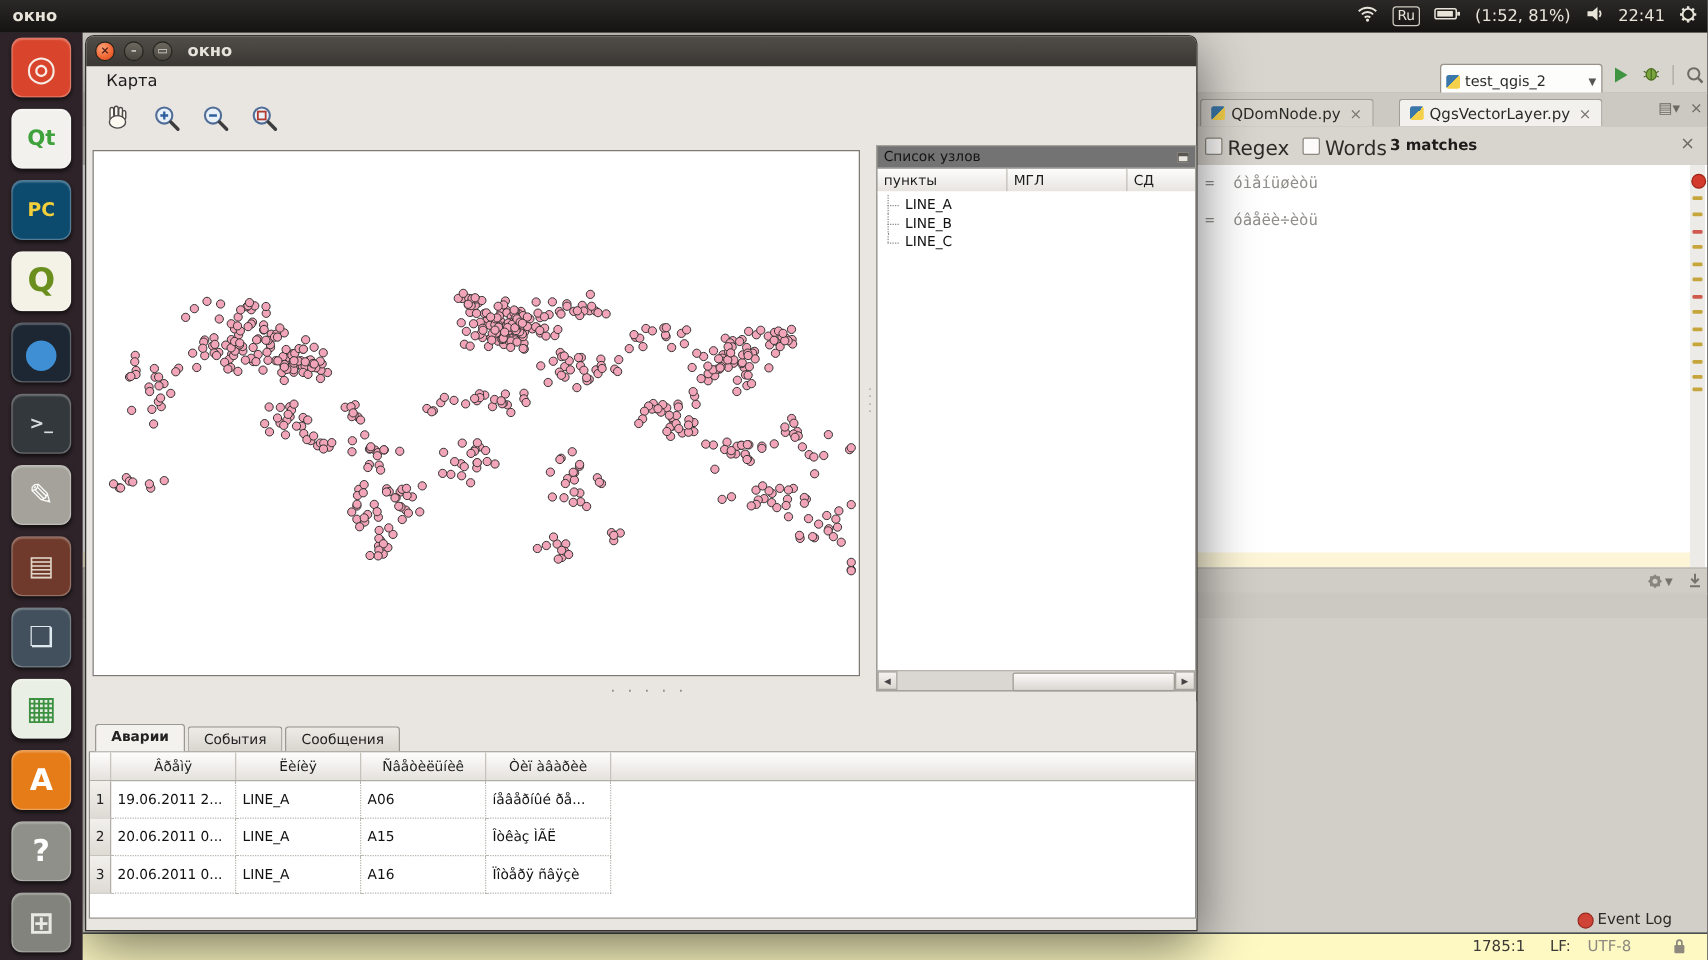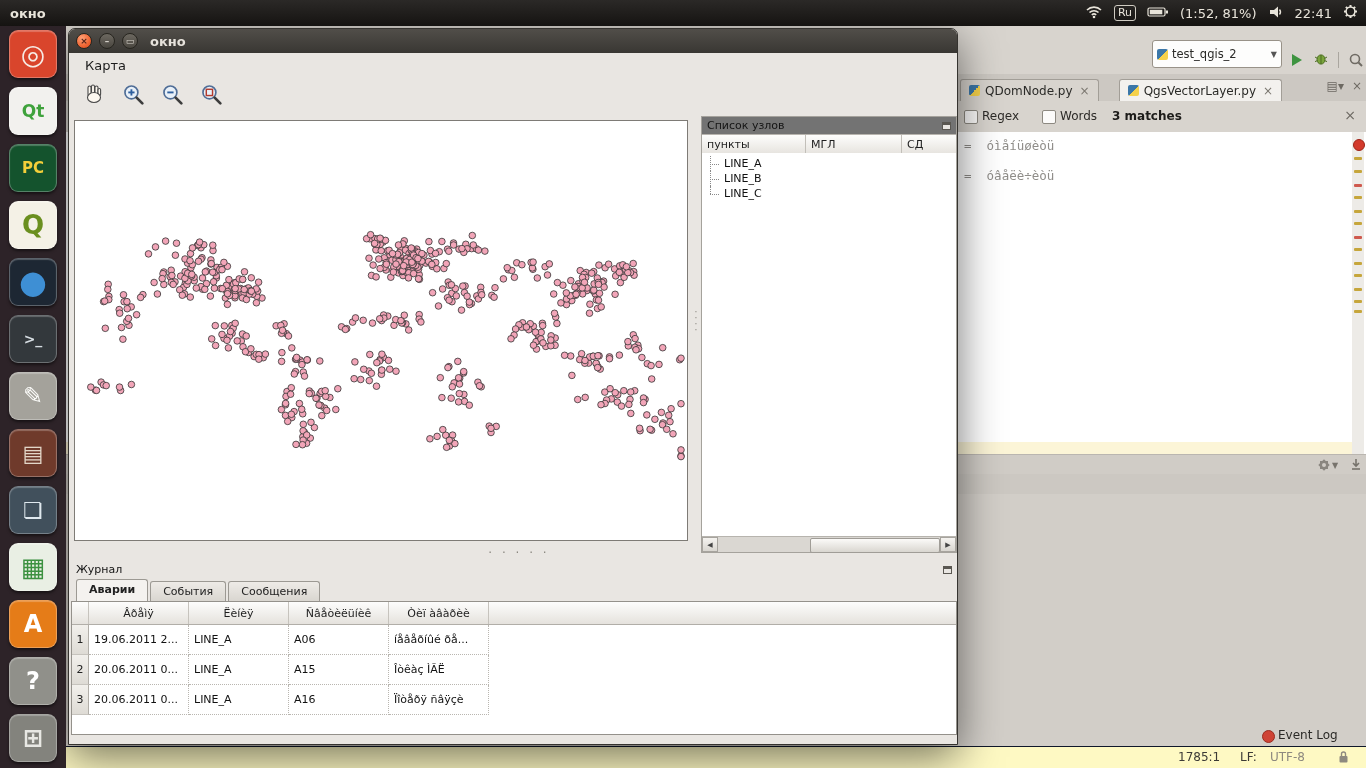--- a/index.html
+++ b/index.html
@@ -16,38 +16,38 @@
 
   
   .launcher{position:absolute;left:0;top:26px;width:66px;height:742px;background:#2d2328;z-index:40;}
   .launch-item{position:absolute;left:9px;width:46px;height:46px;border-radius:9px;
                border:1px solid rgba(255,255,255,.28);box-shadow:inset 0 1px 1px rgba(255,255,255,.25),0 2px 3px rgba(0,0,0,.5);
                display:flex;align-items:center;justify-content:center;font-weight:bold;}
 
   
   .ide{position:absolute;left:66px;top:26px;width:1300px;height:742px;background:#d2cec8;z-index:1;font-size:12px;color:#2b2b28;}
   .ide-toolbar{position:absolute;left:0;top:0;width:100%;height:48px;background:#d8d4ce;border-bottom:1px solid #b3afa9;}
-  .run-combo{position:absolute;left:1086px;top:14px;width:130px;height:19px;background:#fdfdfc;border:1px solid #989288;
+  .run-combo{position:absolute;left:1086px;top:25px;width:130px;height:19px;background:#fdfdfc;border:1px solid #989288;
              border-radius:3px;display:flex;align-items:center;gap:4px;padding:13px 4px;box-sizing:border-box;font-size:11.5px;}
   .combo-arrow{margin-left:auto;font-size:8px;color:#555;}
   .py-icon{display:inline-block;width:11px;height:11px;border-radius:2px;background:linear-gradient(135deg,#3b77a8 50%,#f5d14b 50%);}
   .run-btn{position:absolute;left:1226px;top:28px;width:0;height:0;border-left:10px solid #3e9440;border-top:6px solid transparent;border-bottom:6px solid transparent;}
   .ide-bug{position:absolute;left:1248px;top:27px;}
   .ide-sep{position:absolute;left:1272px;top:26px;width:1px;height:16px;background:#aaa69f;}
   .ide-search-ev{position:absolute;left:1282px;top:26px;}
   .ide-tabbar{position:absolute;left:0;top:48px;width:100%;height:27px;background:#ccc8c2;border-bottom:1px solid #a5a19b;}
   .ide-tabs{position:absolute;left:894px;top:0;height:27px;display:flex;align-items:flex-end;}
   .ide-tab{display:flex;align-items:center;gap:5px;height:21px;padding:0 8px;margin-right:20px;font-size:12px;
            border:1px solid #a29e97;border-bottom:none;background:#d8d4ce;border-radius:3px 3px 0 0;}
   .ide-tab.active{background:#f3f1ee;}
   .tab-close{color:#7a766f;font-size:12px;margin-left:2px;}
   .tabbar-right{position:absolute;right:4px;top:5px;display:flex;gap:8px;color:#6d6962;font-size:12px;align-items:center;}
   .ide-searchbar{position:absolute;left:0;top:75px;width:100%;height:31px;background:#d8d4ce;border-bottom:1px solid #a9a59f;}
   .cb{position:absolute;top:9px;width:12px;height:12px;background:#fcfbfa;border:1px solid #8d8981;border-radius:2px;}
-  .sb-label{position:absolute;top:8px;font-size:12px;color:#2d2b28;}
+  .sb-label{position:absolute;top:8px;font-size:16px;color:#2d2b28;}
   .sb-matches{position:absolute;top:8px;font-size:12px;font-weight:bold;color:#1d1c1a;}
   .sb-close{position:absolute;right:10px;top:6px;font-size:14px;color:#6c6862;}
   .ide-editor{position:absolute;left:0;top:106px;width:100%;height:322px;background:#ffffff;overflow:hidden;}
   .code-line{position:absolute;left:898px;font-family:"DejaVu Sans Mono","Liberation Mono",monospace;
              font-size:12.5px;color:#8f8d89;white-space:pre;}
   .hl-line{position:absolute;left:0;top:310px;width:1286px;height:16px;background:#fcf5d7;}
   .stripe{position:absolute;right:2px;top:0;width:12px;height:100%;background:#edebe7;}
   .stripe-mark{position:absolute;left:2px;width:8px;height:3px;border-radius:1px;}
   .error-circle{position:absolute;left:1px;top:7px;width:10px;height:10px;border-radius:50%;background:#d33a2c;border:1px solid #9e2418;}
   .ide-split{position:absolute;left:0;top:428px;width:100%;height:20px;background:#d0ccc6;border-top:1px solid #bab6b0;border-bottom:1px solid #aaa6a0;}
@@ -150,21 +150,21 @@
     </div>
   </div>
 
   <div class="launcher">
       <div class="launch-item" style="top: 4px; background: rgb(217, 69, 44);">
         <span style="color: rgb(247, 236, 230); font-size: 28px;">◎</span>
       </div>
       <div class="launch-item" style="top: 61px; background: rgb(242, 241, 238);">
         <span style="color: rgb(63, 162, 60); font-size: 17px;">Qt</span>
       </div>
-      <div class="launch-item" style="top: 118px; background: #14532d;">
+      <div class="launch-item" style="top: 118px; background: #0c4a6e;">
         <span style="color: rgb(243, 207, 58); font-size: 15px;">PC</span>
       </div>
       <div class="launch-item" style="top: 175px; background: rgb(244, 241, 230);">
         <span style="color: rgb(106, 143, 31); font-size: 26px;">Q</span>
       </div>
       <div class="launch-item" style="top: 232px; background: rgb(29, 39, 51);">
         <span style="color: rgb(62, 143, 212); font-size: 32px;">●</span>
       </div>
       <div class="launch-item" style="top: 289px; background: rgb(51, 56, 60);">
         <span style="color: rgb(214, 221, 226); font-size: 14px;">&gt;_</span>
@@ -1076,24 +1076,20 @@
           </div>
         </div>
       <div class="nodes-hscroll">
         <div class="scroll-btn" style="left:0">◀</div>
         <div class="scroll-thumb"></div>
         <div class="scroll-btn" style="right:0">▶</div>
       </div>
     </div>
 
     <div class="log-dock">
-      <div class="dock-title">
-        <span>Журнал</span>
-        <span class="float-btn"></span>
-      </div>
       <div class="log-tabs">
           <div class="log-tab active">Аварии</div>
           <div class="log-tab">События</div>
           <div class="log-tab">Сообщения</div>
         </div>
       <div class="log-table">
         <div class="lt-header">
             <div class="lth-cell" style="width: 17px;"></div>
             <div class="lth-cell" style="width: 100px;">Âðåìÿ</div>
             <div class="lth-cell" style="width: 100px;">Ëèíèÿ</div>

